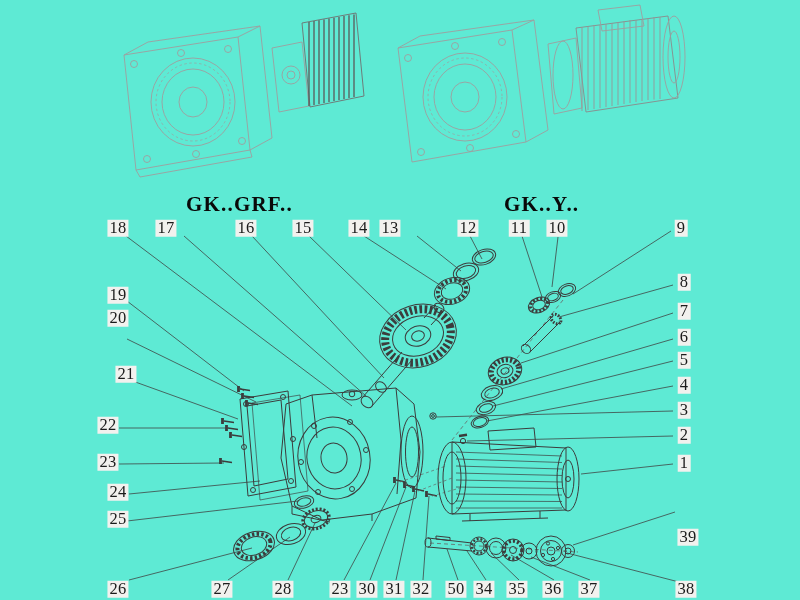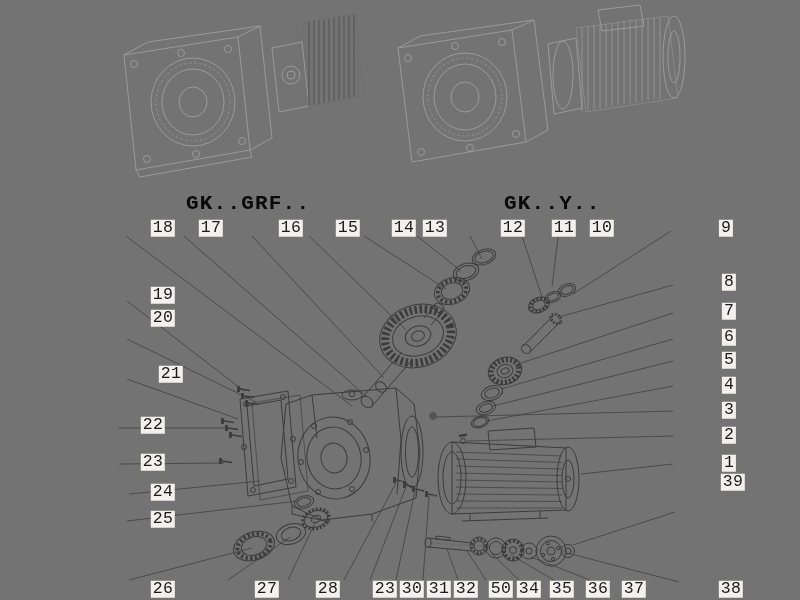--- a/index.html
+++ b/index.html
@@ -1,25 +1,25 @@
 <!DOCTYPE html>
 <html><head>
 <meta charset="utf-8">
 <style>
   html,body{margin:0;padding:0;background:#e8e7e4;}
   .stage{
     position:relative;width:800px;height:600px;margin:0 auto;
-    background:#737373;overflow:hidden;
-    font-family:Liberation Mono, monospace;
+    background:#5eead4;overflow:hidden;
+    font-family:Liberation Serif, serif;
   }
   .stage svg{position:absolute;left:0;top:0;}
   .callout{
     position:absolute;transform:translate(-50%,-50%);
     font-size:16.5px;color:#1b1b1b;letter-spacing:.3px;
-    background:#f2f1ee;padding:0 2px;line-height:1;margin-left:45px;
+    background:#f2f1ee;padding:0 2px;line-height:1;
   }
   .model-label{
     position:absolute;font-size:21px;font-weight:bold;
     letter-spacing:1.2px;color:#090909;white-space:nowrap;
   }
 </style>
 </head>
 <body>
 
 <div class="stage">
@@ -303,21 +303,21 @@
   <span class="callout" style="left:557px;top:228px">10</span>
   <span class="callout" style="left:681px;top:228px">9</span>
   <span class="callout" style="left:684px;top:282px">8</span>
   <span class="callout" style="left:684px;top:311px">7</span>
   <span class="callout" style="left:684px;top:337px">6</span>
   <span class="callout" style="left:684px;top:360px">5</span>
   <span class="callout" style="left:684px;top:385px">4</span>
   <span class="callout" style="left:684px;top:410px">3</span>
   <span class="callout" style="left:684px;top:435px">2</span>
   <span class="callout" style="left:684px;top:463px">1</span>
-  <span class="callout" style="left:688px;top:482px">39</span>
+  <span class="callout" style="left:688px;top:537px">39</span>
   <span class="callout" style="left:118px;top:295px">19</span>
   <span class="callout" style="left:118px;top:318px">20</span>
   <span class="callout" style="left:126px;top:374px">21</span>
   <span class="callout" style="left:108px;top:425px">22</span>
   <span class="callout" style="left:108px;top:462px">23</span>
   <span class="callout" style="left:118px;top:492px">24</span>
   <span class="callout" style="left:118px;top:519px">25</span>
   <span class="callout" style="left:118px;top:589px">26</span>
   <span class="callout" style="left:222px;top:589px">27</span>
   <span class="callout" style="left:283px;top:589px">28</span>

